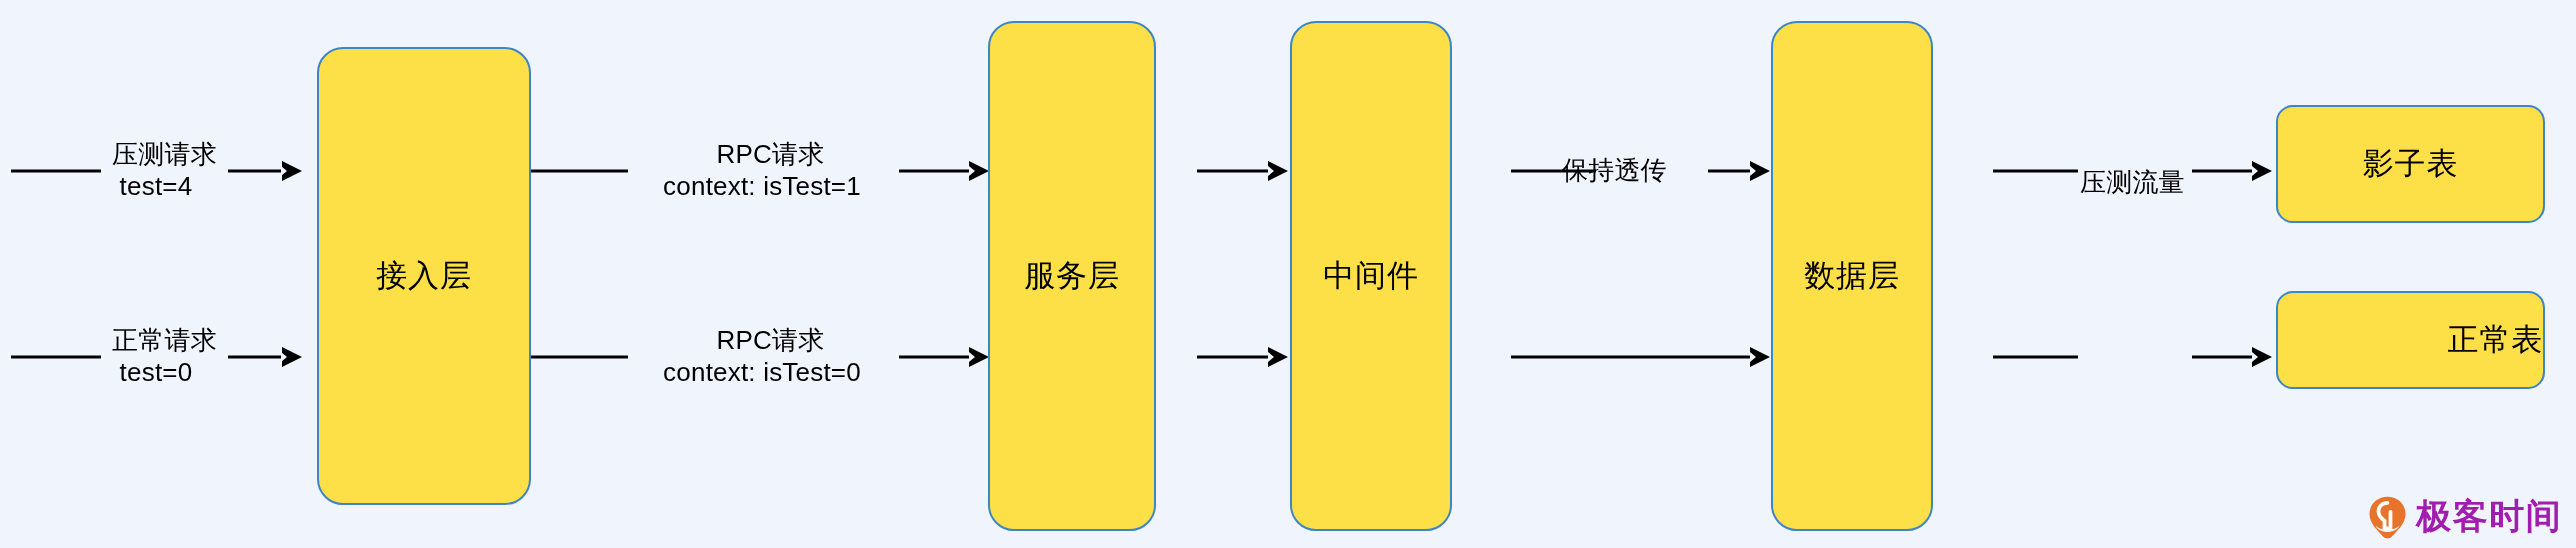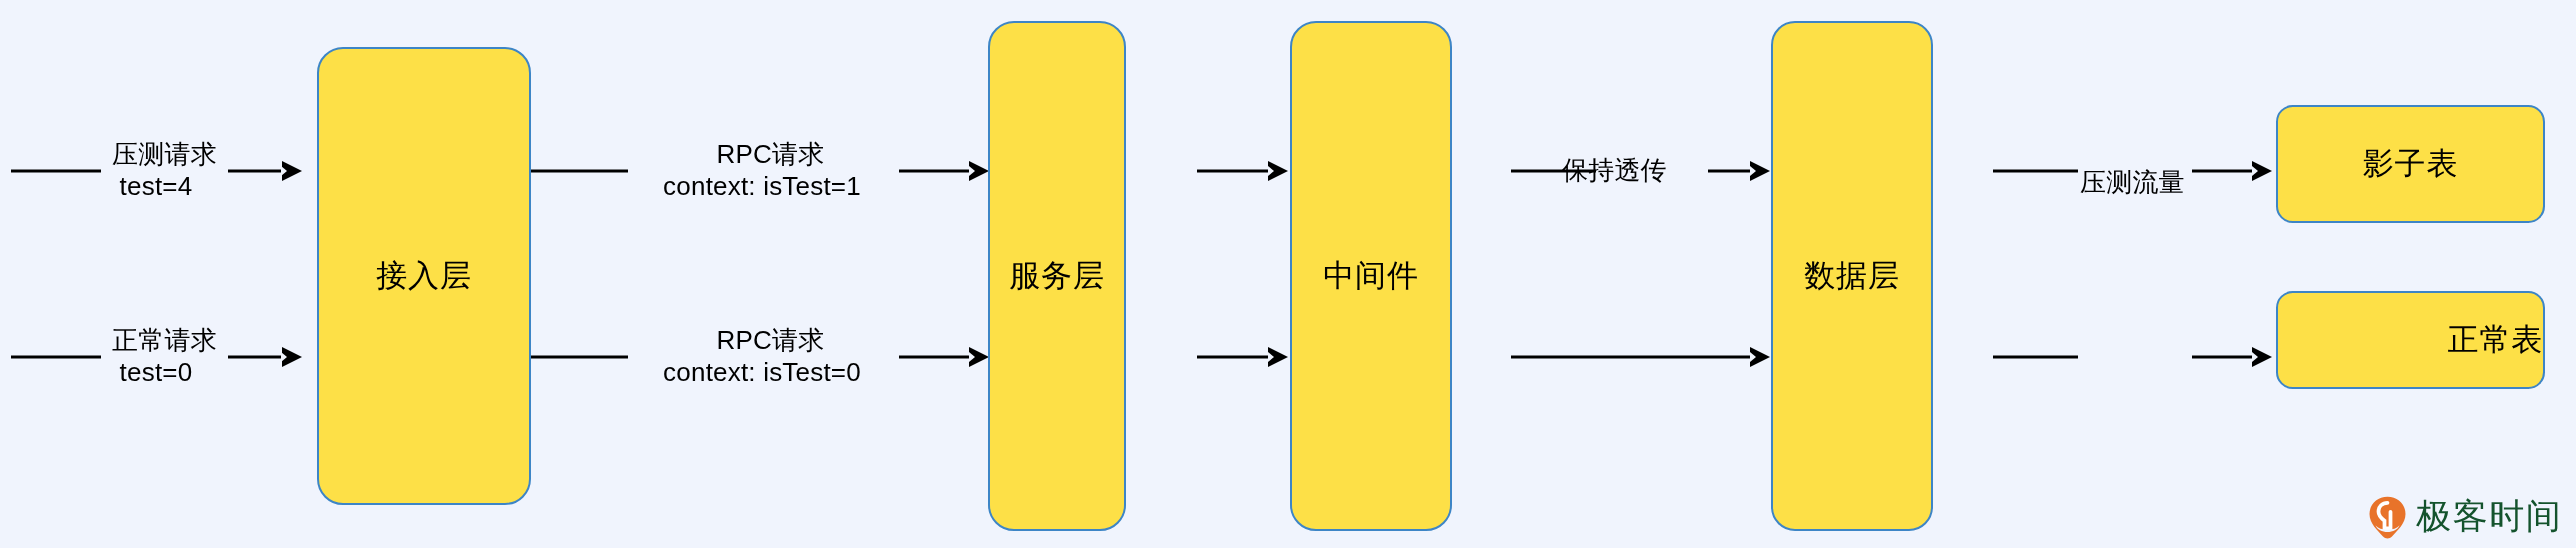--- a/index.html
+++ b/index.html
@@ -92,23 +92,23 @@
   #watermark {
     position: absolute;
     right: 13.7px;
     bottom: 7.6px;
     display: flex;
     align-items: center;
     gap: 9px;
   }
   #watermark .mark-text {
     font-size: 35px;
-    color: #14532d;
+    color: #a21caf;
     letter-spacing: 1.5px;
-    font-weight: 400;
+    font-weight: 700;
   }
   .logo-wrap { width: 39px; height: 44px; display: block; }
 </style>
 </head>
 <body>
 
 <div id="canvas">
 
   <div class="conn" style="left:10.6px; top:171px; width:291px;">
     <div class="seg" style="left:0px; width:90px;"></div>
@@ -187,29 +187,29 @@
   <div class="conn" style="left:1993px; top:357px; width:282px;">
     <div class="seg" style="left:0px; width:85px;"></div>
     <div class="seg" style="left:199px; width:61px;"></div>
     <div class="head" style="left:259px;"></div>
   </div>
 
   <div class="node tall" style="left:317px; top:47px; width:214px; height:458px;">
     <span class="node-label">接入层</span>
   </div>
 
-  <div class="node tall" style="left:988px; top:21px; width:138px; height:510px;">
+  <div class="node tall" style="left:988px; top:21px; width:168px; height:510px;">
     <span class="node-label">服务层</span>
   </div>
 
   <div class="node tall" style="left:1290px; top:21px; width:162px; height:510px;">
     <span class="node-label">中间件</span>
   </div>
 
-  <div class="node tall" style="left:1771px; top:21px; width:162px; height:510px;border-radius:24px;">
+  <div class="node tall" style="left:1771px; top:21px; width:162px; height:510px;">
     <span class="node-label">数据层</span>
   </div>
 
   <div class="node small" style="left:2276px; top:105px; width:269px; height:118px;">
     <span class="node-label">影子表</span>
   </div>
 
   <div class="node small" style="left:2276px; top:291px; width:269px; height:98px;justify-content:flex-end;">
     <span class="node-label">正常表</span>
   </div>

